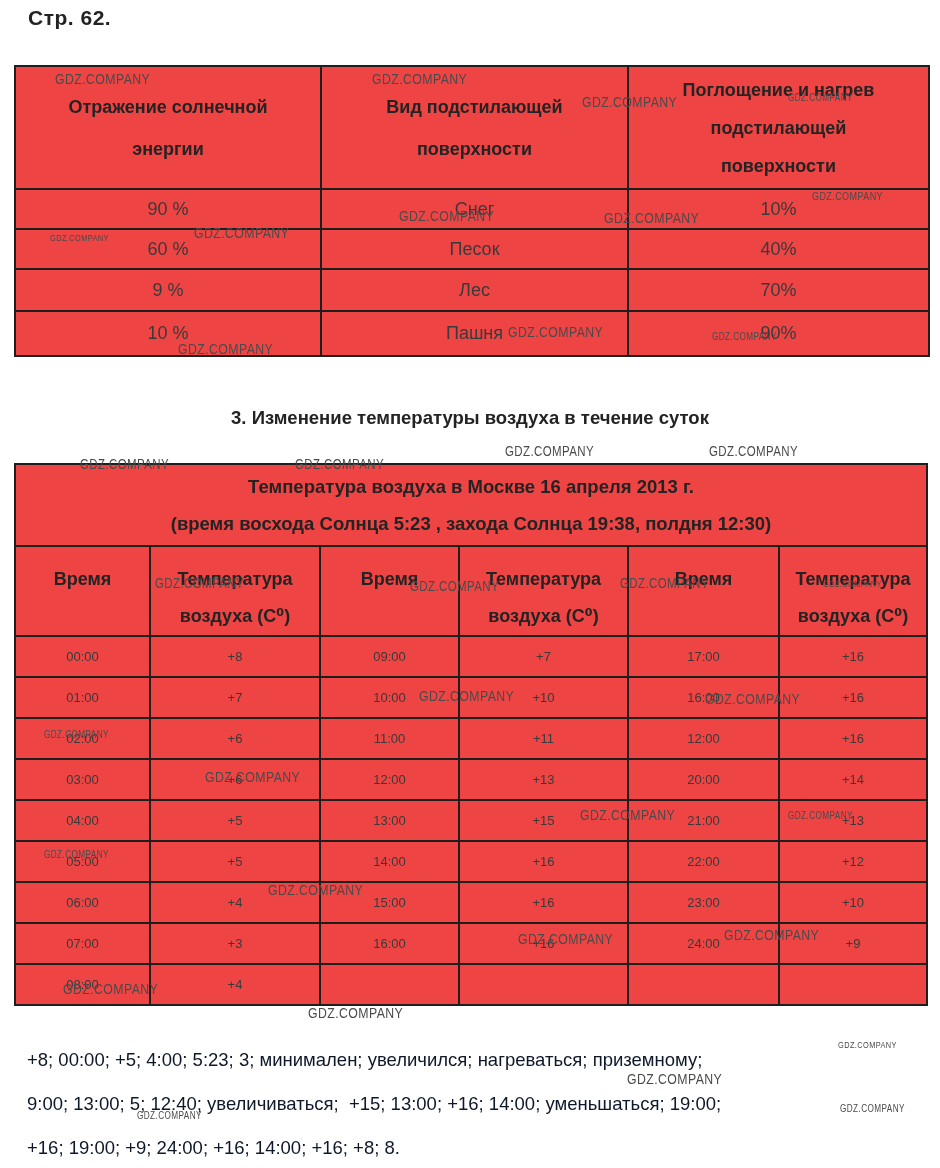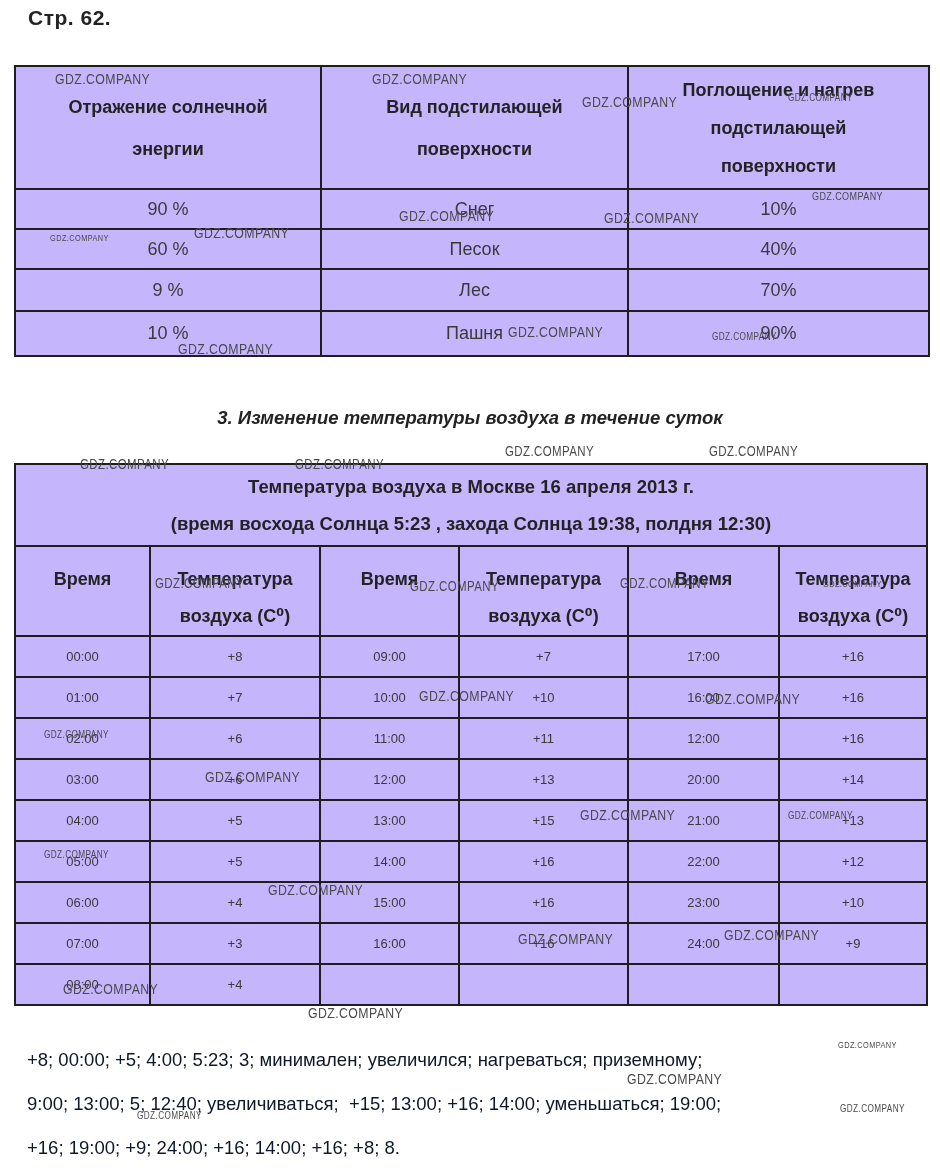--- a/index.html
+++ b/index.html
@@ -5,39 +5,39 @@
   html,body{margin:0;padding:0;background:#ffffff;}
   body{
     width:940px;height:1168px;position:relative;overflow:hidden;
     font-family:"Liberation Sans","DejaVu Sans",sans-serif;
     color:#232323;
   }
   .page-title{
     position:absolute;left:28px;top:6px;
     font-size:21px;font-weight:bold;letter-spacing:0.5px;
   }
-  table{border-collapse:collapse;position:absolute;table-layout:fixed;background:#c4b5fd;}
+  table{border-collapse:collapse;position:absolute;table-layout:fixed;background:#ef4444;}
   th,td{border:2px solid #1e1e1e;text-align:center;padding:0;overflow:visible;}
 
   
   .t1{left:14px;top:65px;width:914px;}
   .t1 th{
     font-size:18px;font-weight:bold;height:121px;vertical-align:middle;
     white-space:pre-line;line-height:42px;
   }
   .t1 th.three-line{line-height:38px;}
   .t1 td{font-size:18px;color:#3a3a3a;}
   .t1 tbody tr td{height:38px;}
   .t1 tbody tr:nth-child(3) td{height:40px;}
   .t1 tbody tr:nth-child(4) td{height:43px;}
 
   
   .section-title{
     position:absolute;left:0;top:407px;width:940px;text-align:center;
-    font-size:18.5px;font-weight:bold;font-style:italic;
+    font-size:18.5px;font-weight:bold;
   }
 
   
   .t2{left:14px;top:463px;width:912px;}
   .t2 .title-cell{height:80px;vertical-align:middle;}
   .t2 .title-cell .tline{font-size:18.5px;font-weight:bold;line-height:37px;}
   .t2 th.colhead{
     font-size:18px;font-weight:bold;height:74px;vertical-align:top;
     padding-top:14px;white-space:pre-line;line-height:37px;
   }

